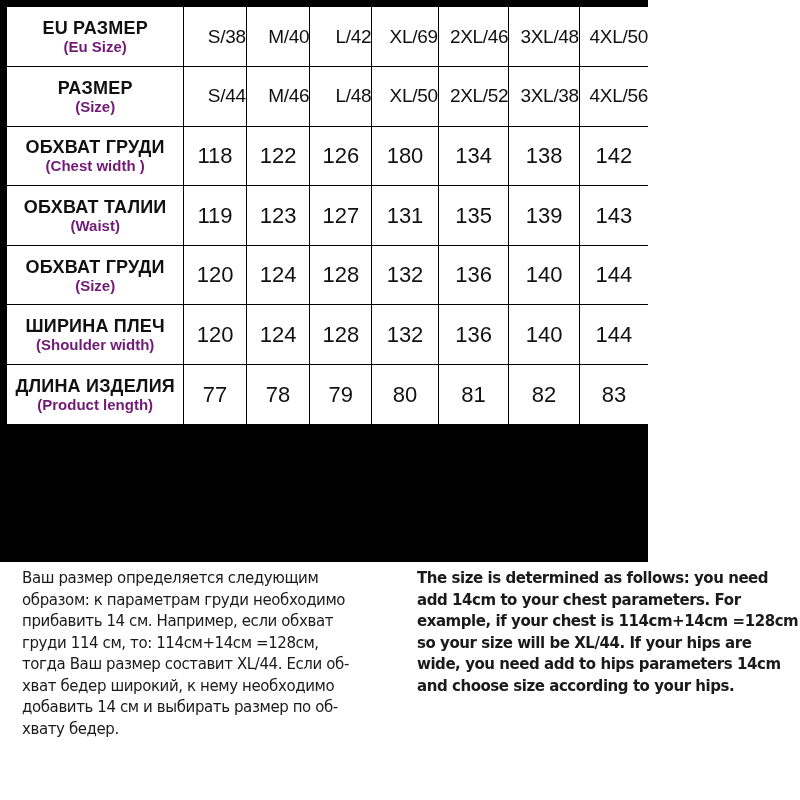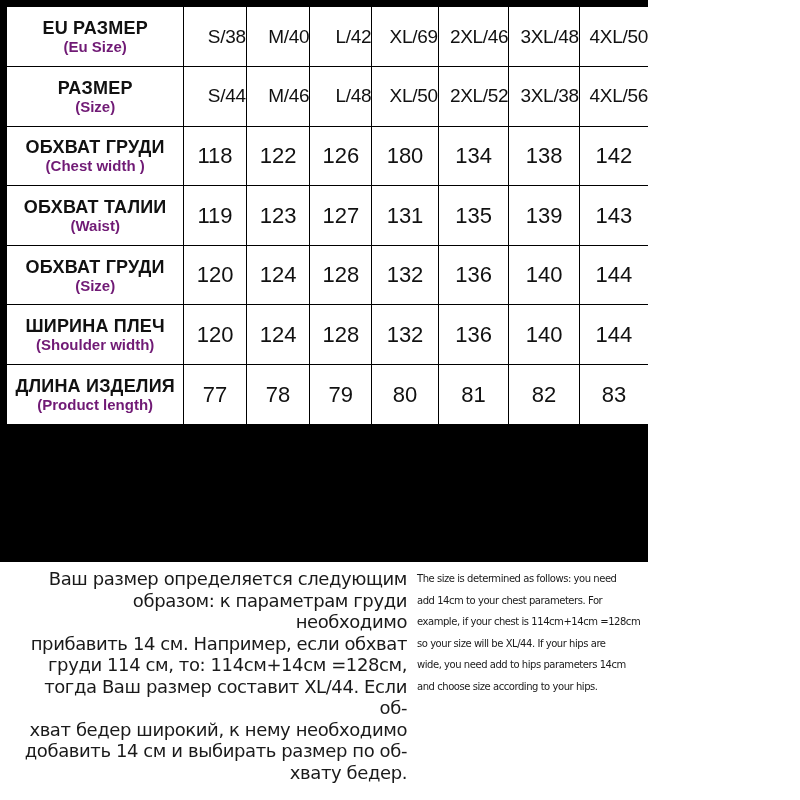--- a/index.html
+++ b/index.html
@@ -41,22 +41,22 @@
     .notice.ru { left: 22px; width: 385px; }
     .notice.en { left: 417px; width: 383px; }
     .notice-title {
       font-family: "Liberation Sans", sans-serif; font-weight: bold;
       color: #e3131b; font-size: 22px; line-height: 30px; letter-spacing: -0.5px;
     }
     .notice-body {
       font-family: "DejaVu Sans", sans-serif; font-size: 15.3px; line-height: 21.5px;
       color: #1a1a1a; white-space: pre-line; margin-top: 2px;
     }
-    .notice.ru .notice-body { font-size: 18px; letter-spacing: -0.4px; text-align: right; }
-    .notice.en .notice-body { font-size: 10px; letter-spacing: -0.45px; }
+    .notice.ru .notice-body { font-size: 15px; letter-spacing: -0.4px; }
+    .notice.en .notice-body { font-size: 15px; letter-spacing: -0.45px; font-weight: bold; }
   </style>
 </head>
 <body>
 
 <div class="frame">
   <table class="size-table">
     <colgroup>
       <col class="col-label">
         <col class="col-val">
         <col class="col-val">

